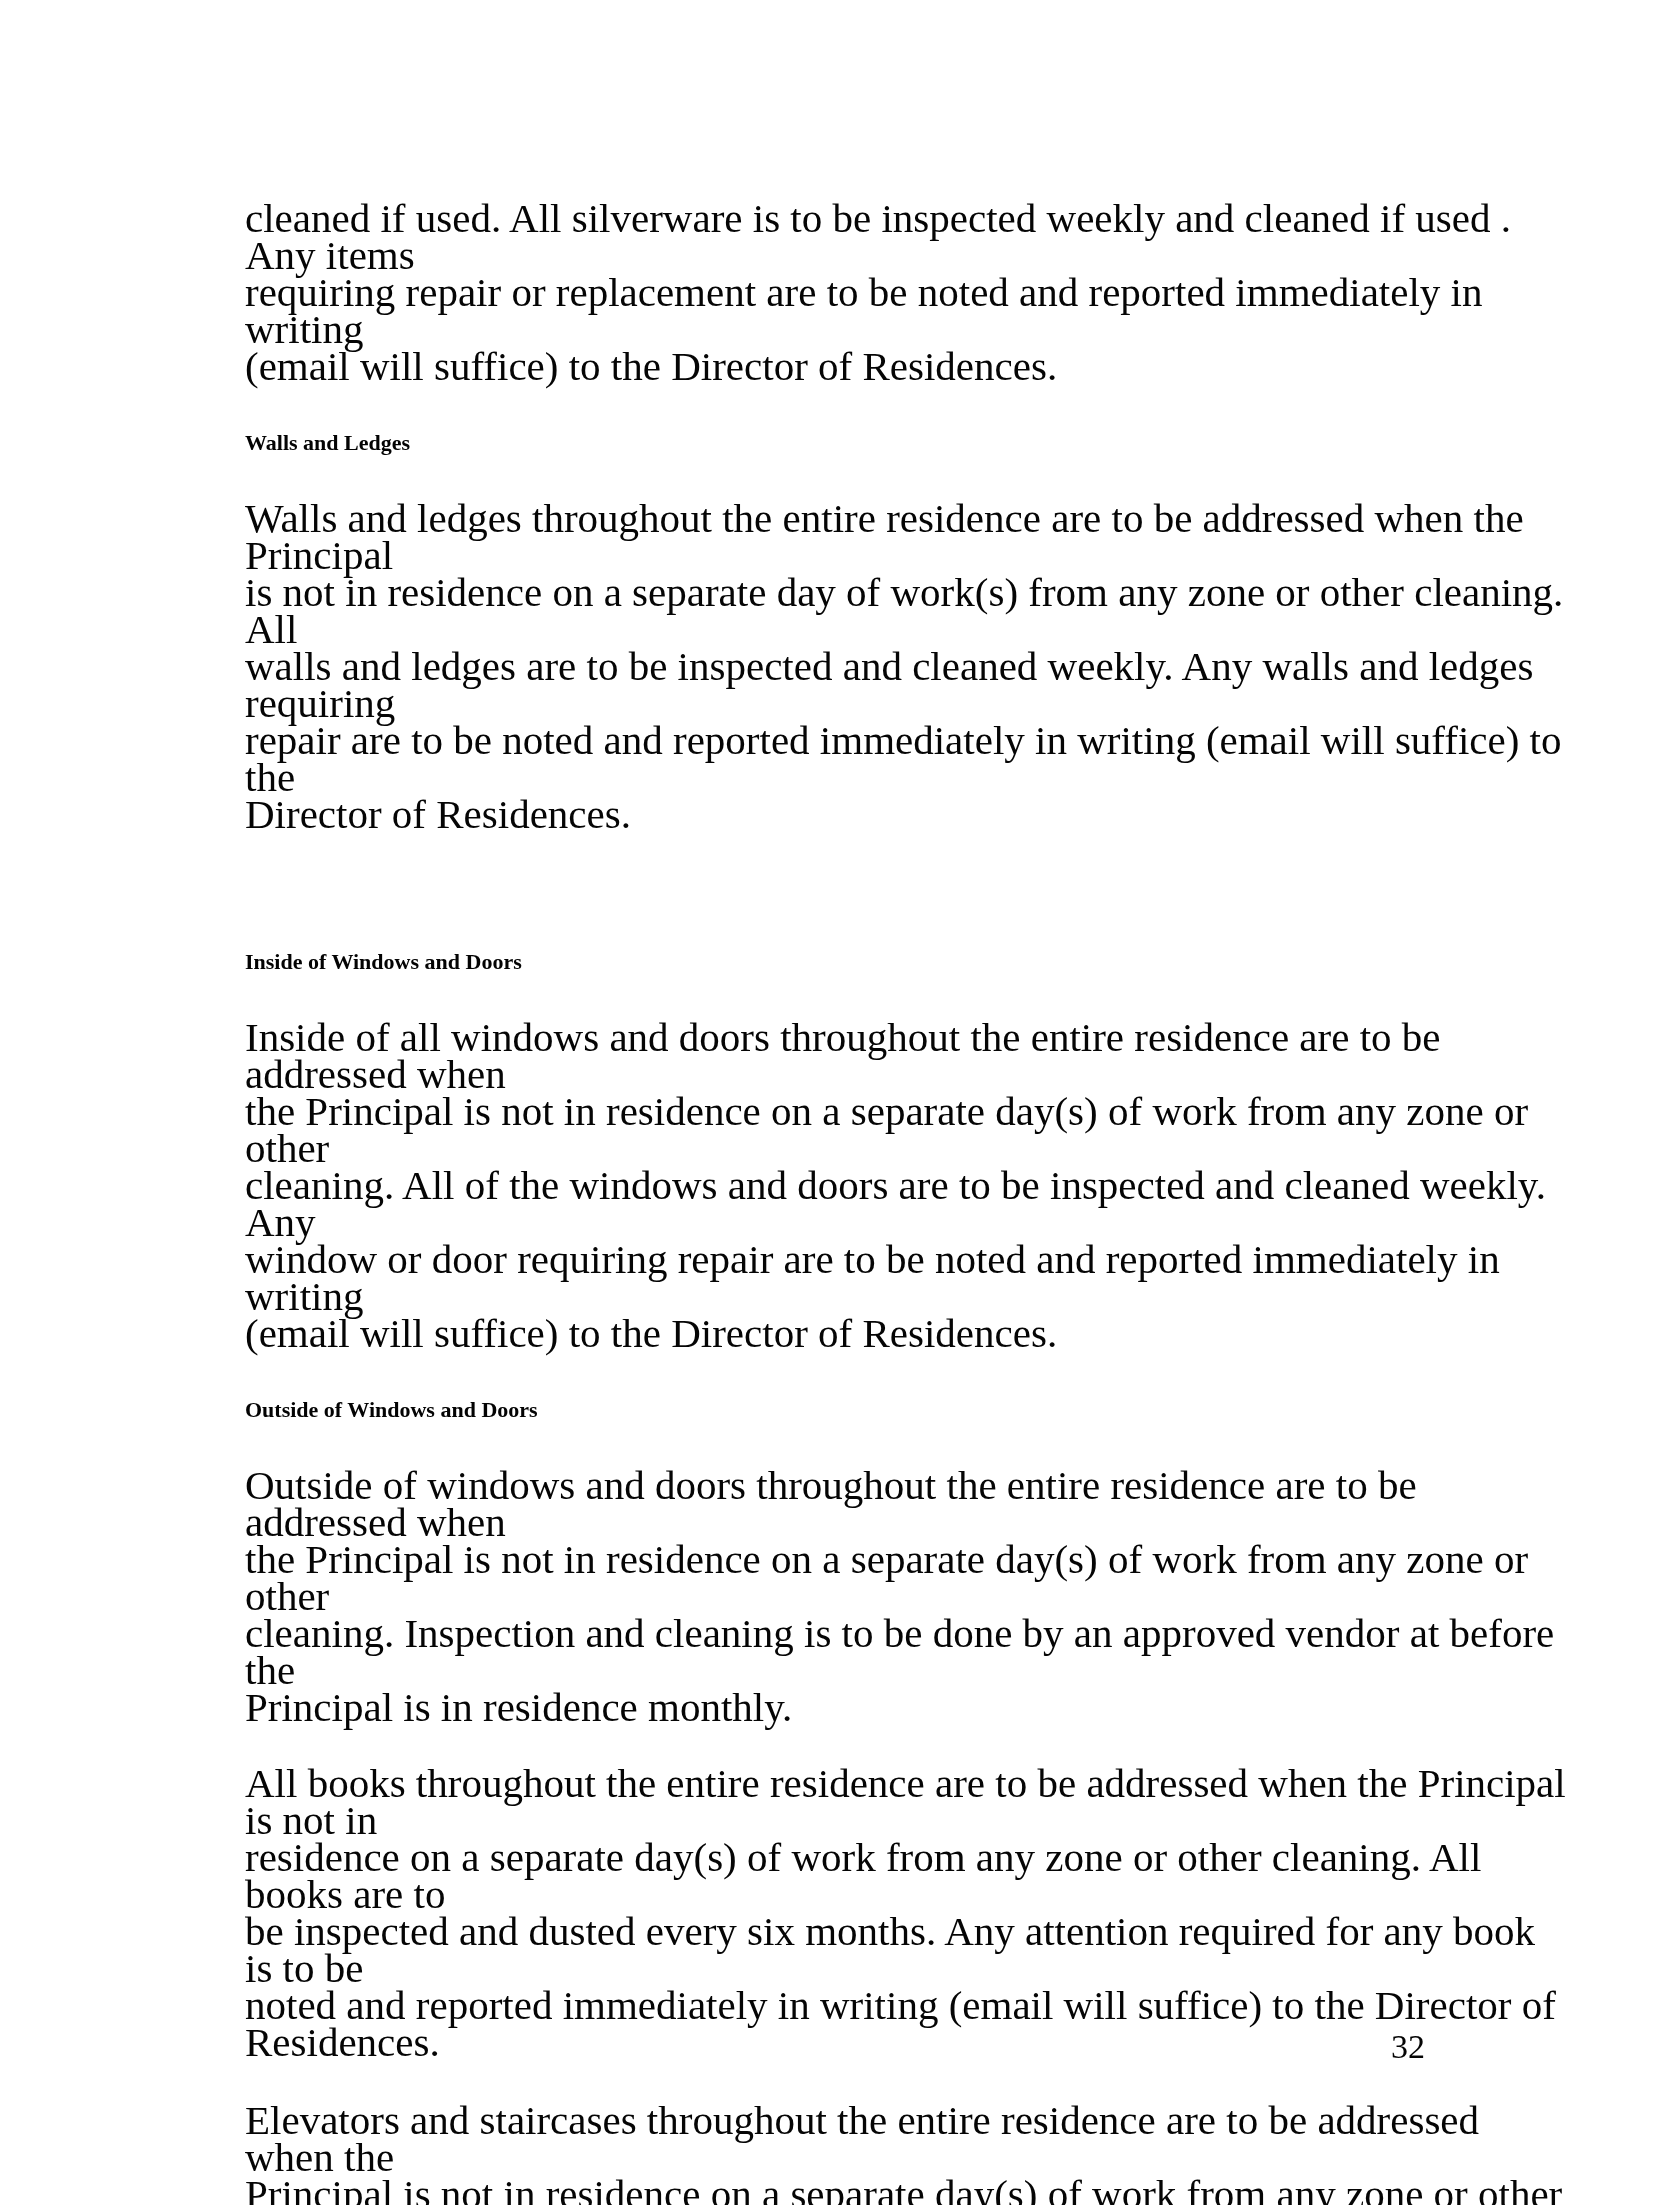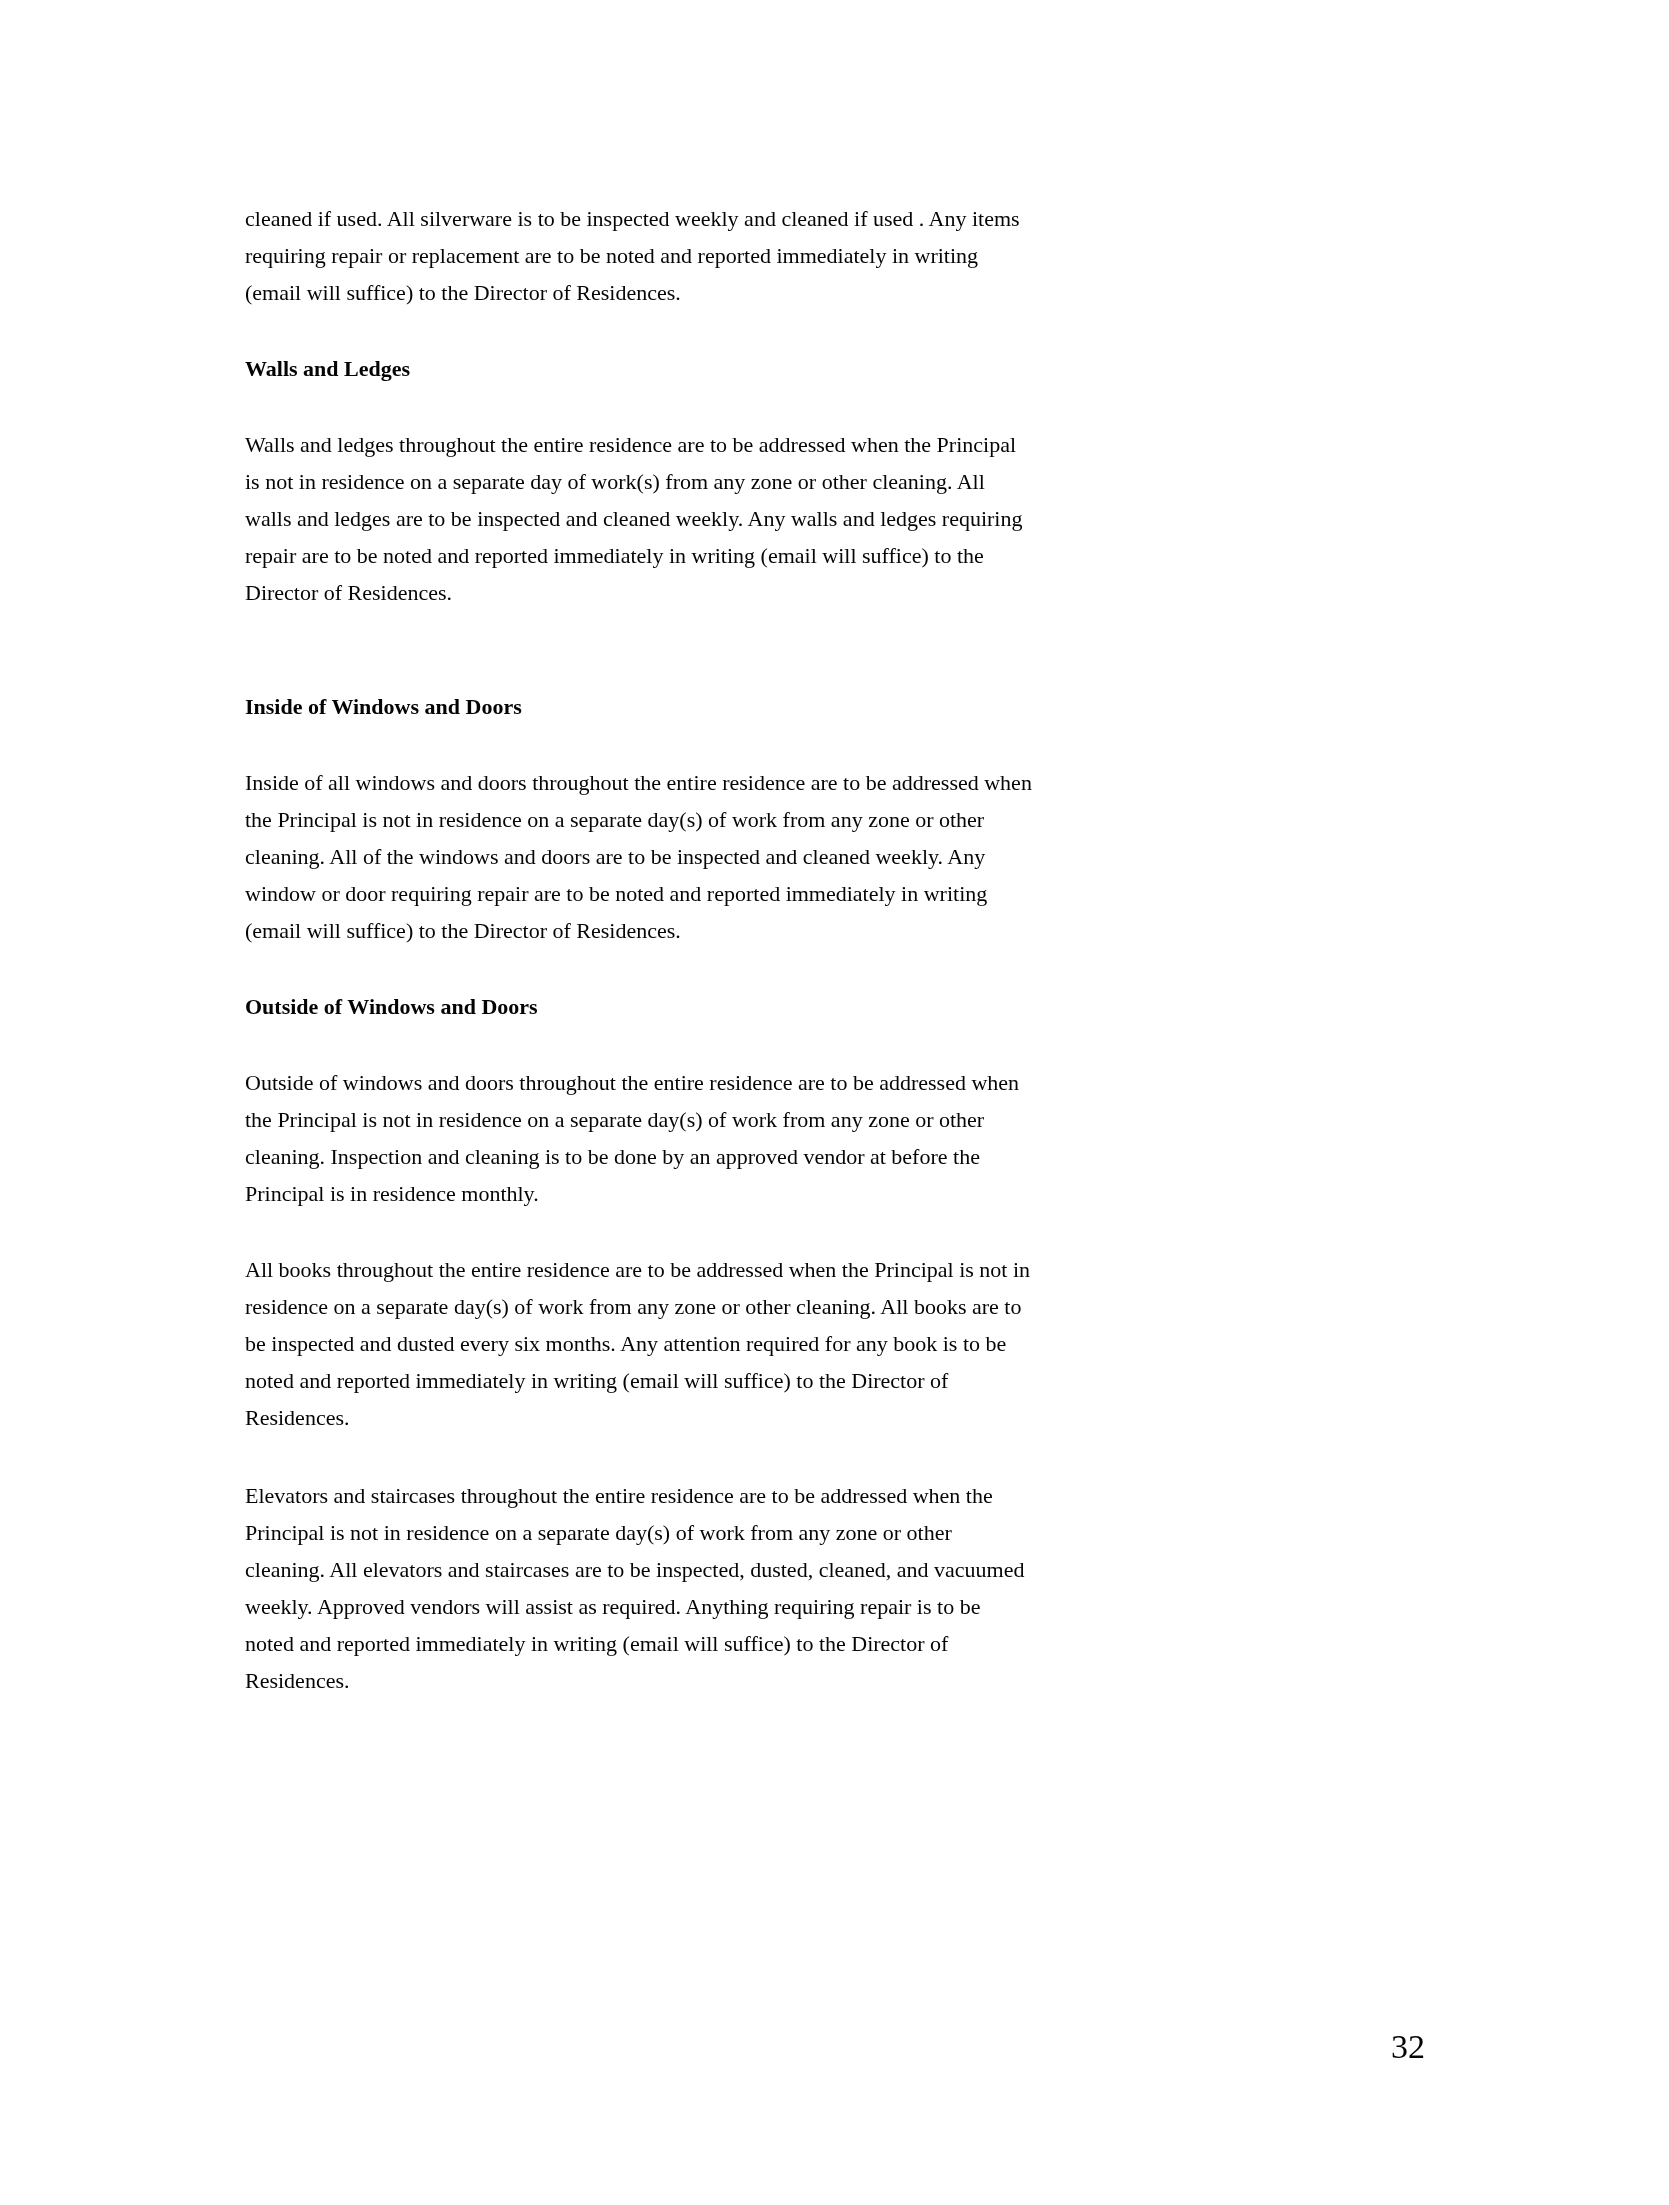--- a/index.html
+++ b/index.html
@@ -18,35 +18,35 @@
   }
   .body-text {
     position: absolute;
     top: 0;
     left: 245px;
     width: 1322px;
     padding-top: 200px;
   }
   .para {
     margin: 0;
-    font-size: 22px;
+    font-size: 41px;
     line-height: 37px;
     white-space: pre-line;
     font-weight: normal;
     color: #050505;
   }
   .heading {
     margin: 0;
     font-size: 22px;
     line-height: 37px;
     font-weight: bold;
     color: #030303;
   }
   .gap   { margin-top: 39px; }
-  .gap-lg{ margin-top: 77px; }
+  .gap-lg{ margin-top: 110px; }
   .gap-57{ margin-top: 37px; }
   .gap-58{ margin-top: 38px; }
   .gap-62{ margin-top: 41px; }
   .page-number {
     position: absolute;
     top: 2028px;
     left: 1391px;
     font-size: 34px;
     line-height: 37px;
     color: #050505;

